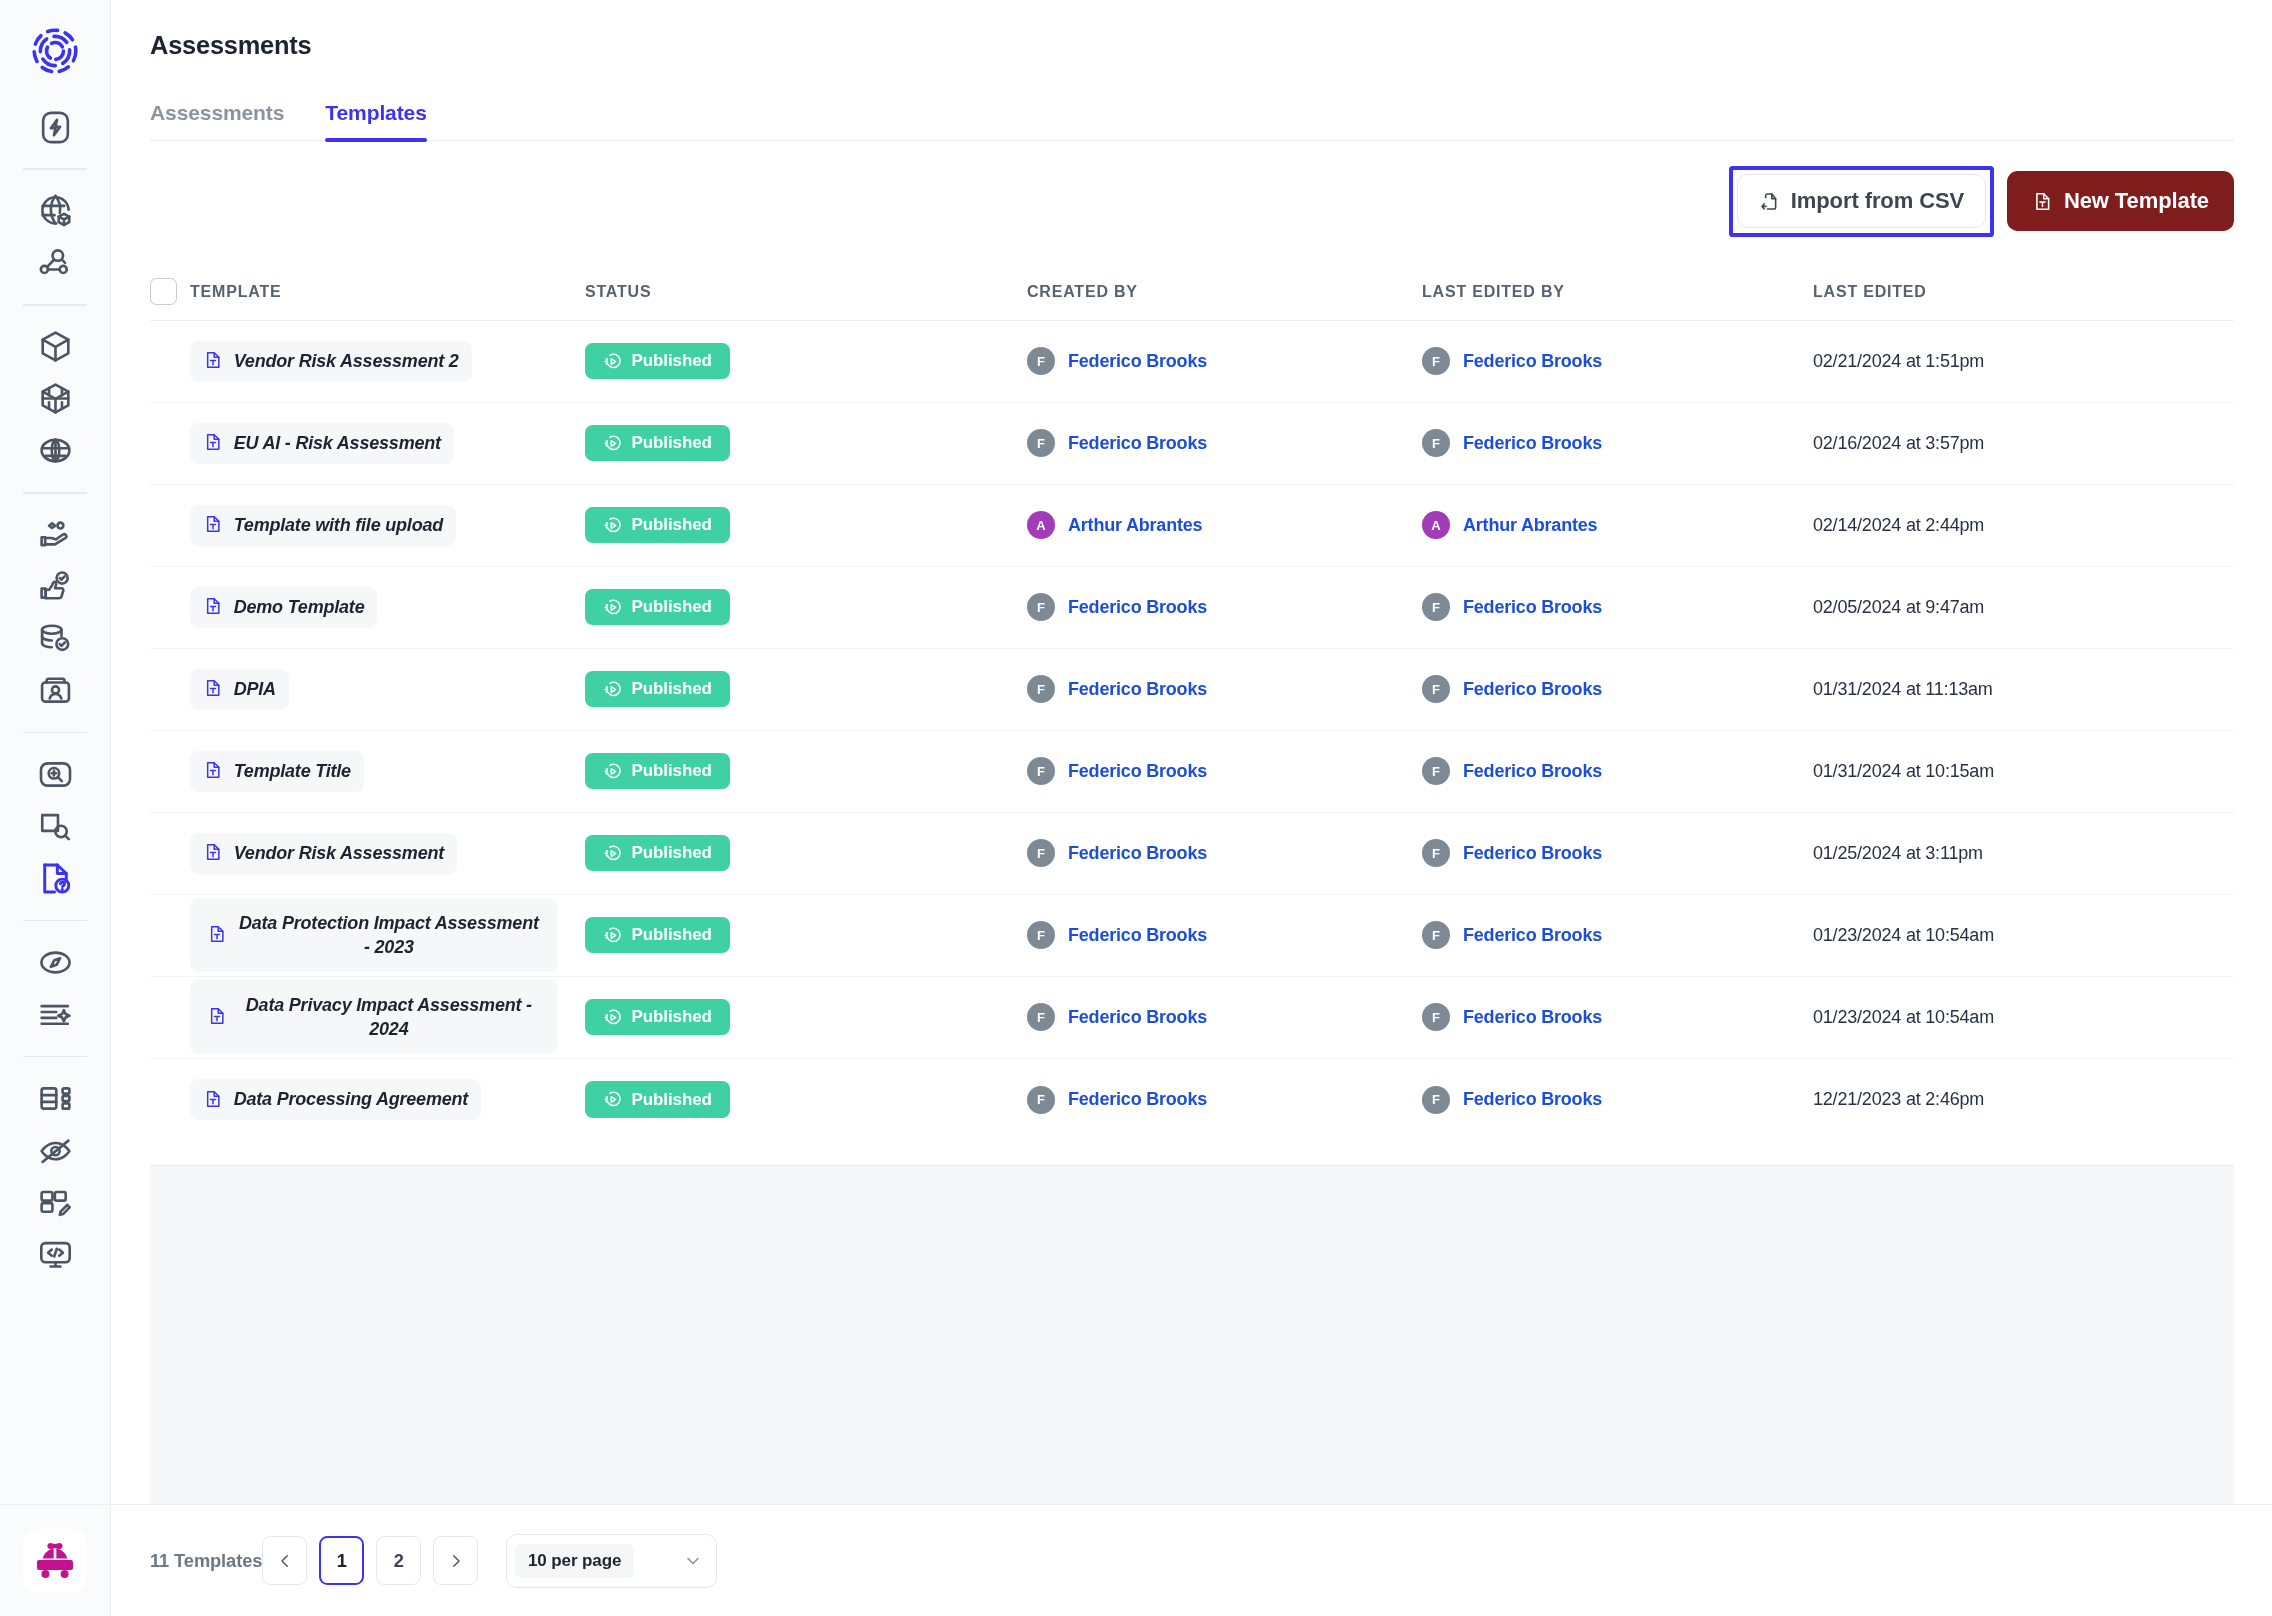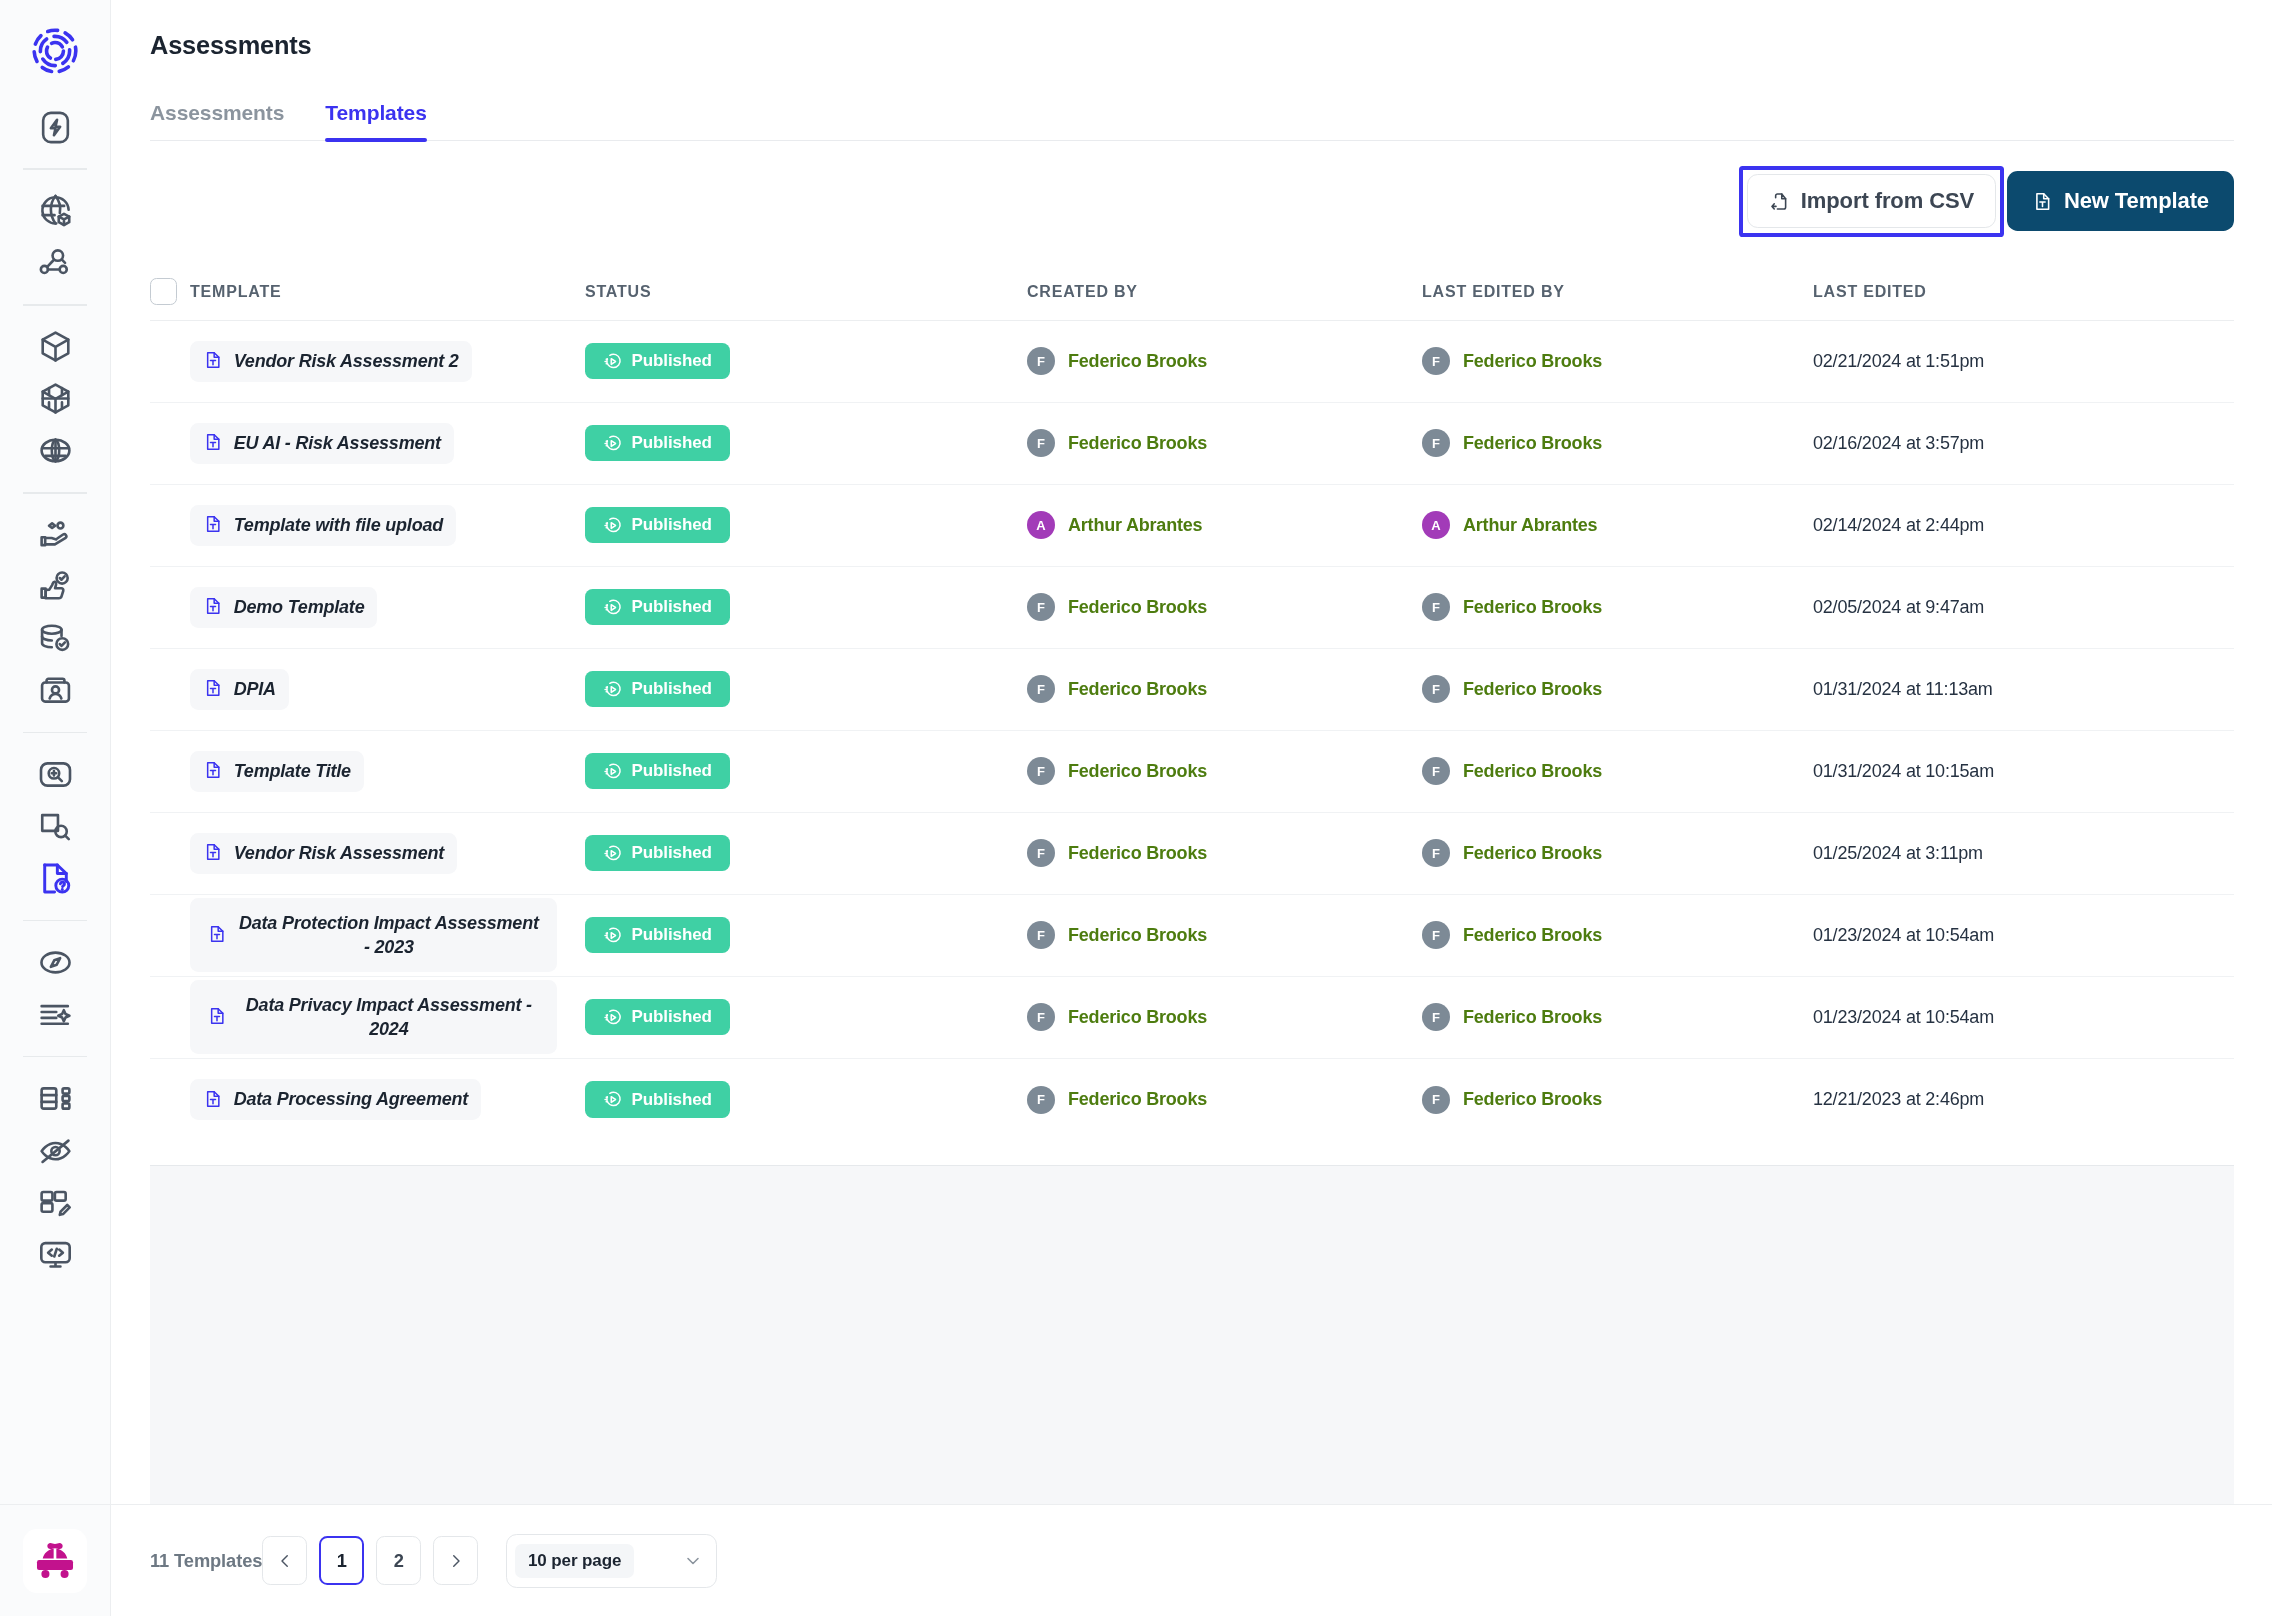--- a/index.html
+++ b/index.html
@@ -147,25 +147,25 @@
     white-space: nowrap;
     letter-spacing: -0.1px;
   }
   .btn-secondary {
     background: #ffffff;
     color: #3c4653;
     border: 1.8px solid #e4e7ea;
     padding: 13px 21px;
   }
   .btn-primary {
-    background: #0c4a6e;
+    background: #7f1d1d;
     color: #ffffff;
     border: none;
     padding: 17px 25px;
-    margin-left: 3px;
+    margin-left: 13px;
   }
 
   
   .table-wrap {
     margin: 27px 39px 0 39px;
   }
   .thead {
     display: flex;
     align-items: center;
     height: 57px;
@@ -247,21 +247,21 @@
     font-size: 13px;
     font-weight: 600;
     display: flex;
     align-items: center;
     justify-content: center;
     flex: 0 0 auto;
   }
   .person-name {
     font-size: 18px;
     font-weight: 700;
-    color: #4d7c0f;
+    color: #1d4ed8;
     letter-spacing: -0.2px;
     text-align: center;
   }
   .date-cell {
     font-size: 18px;
     font-weight: 400;
     color: #263242;
     letter-spacing: -0.2px;
   }
 

